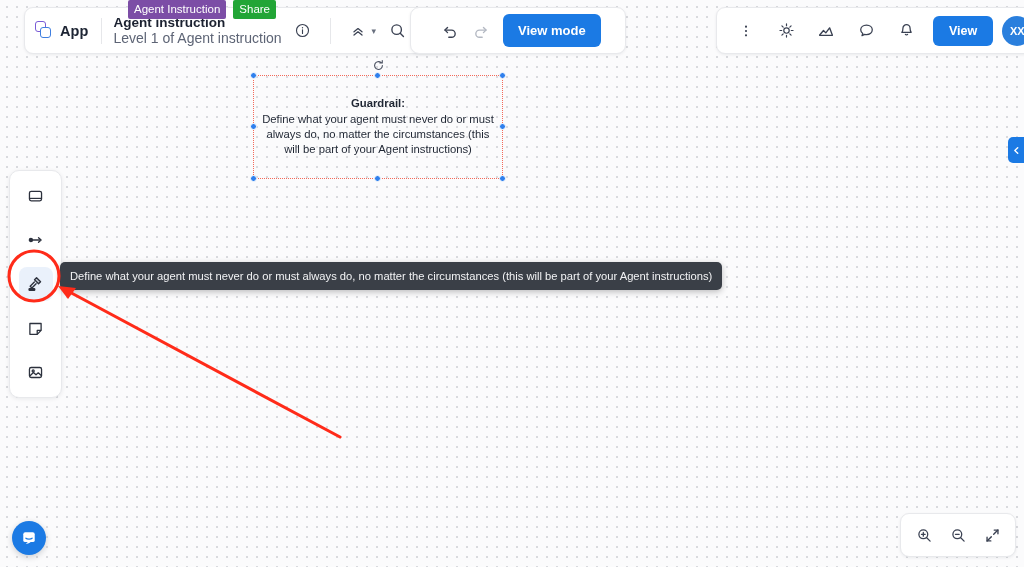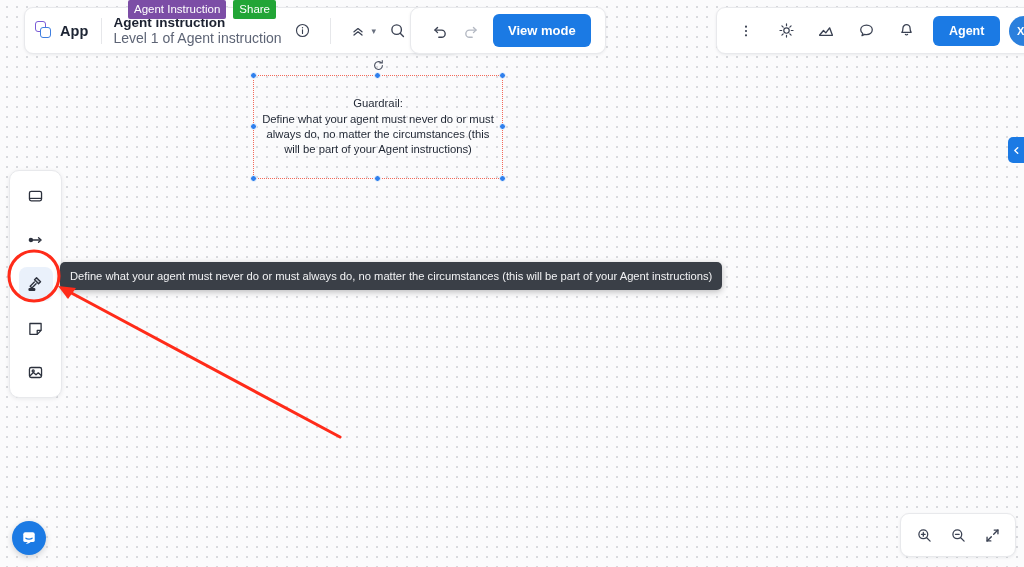--- a/index.html
+++ b/index.html
@@ -21,21 +21,21 @@
   .topbar {
     position: absolute; top: 7px;
     background: #ffffff;
     border: 1px solid #e8e9ec;
     border-radius: 9px;
     box-shadow: 0 1px 3px rgba(16,24,40,.07);
     display: flex; align-items: center;
     height: 47px;
   }
   #bar-left  { left: 13px;  padding: 0 12px 0 10px; margin-left: 11px; }
-  #bar-mid   { left: 410px; padding: 0 14px; }
+  #bar-mid   { left: 410px; padding: 0 24px; }
   #bar-right { left: 716px; padding: 0 8px 0 14px; }
 
   .divider { width: 1px; height: 26px; background: #e6e7ea; margin: 0 12px; }
 
   
   .logo-wrap { display: flex; align-items: center; gap: 6px; }
   .logo-mark { position: relative; width: 19px; height: 19px; }
   .logo-mark i {
     position: absolute; display: block;
     border-radius: 3px; border: 1.6px solid;
@@ -89,21 +89,21 @@
     position: absolute; left: 253px; top: 75px;
     width: 250px; height: 104px;
     border: 1.3px dotted #f36a5a;
     display: flex; align-items: center; justify-content: center;
   }
   #shape-text {
     font-size: 11.3px; color: #1f2633;
     text-align: center; line-height: 15.4px;
     padding: 0 4px;
   }
-  #shape-text b { font-weight: 400; margin-top: 16px; }
+  #shape-text b { font-weight: 700; margin-top: 16px; }
   .handle {
     position: absolute; width: 7px; height: 7px;
     background: #2f80ed; border-radius: 50%;
     border: 1px solid #ffffff;
   }
   .h-nw { left: -4px;  top: -4px; }
   .h-n  { left: 50%;   top: -4px; margin-left: -4px; }
   .h-ne { right: -4px; top: -4px; }
   .h-w  { left: -4px;  top: 50%; margin-top: -4px; }
   .h-e  { right: -4px; top: 50%; margin-top: -4px; }
@@ -278,21 +278,21 @@
       <svg width="17" height="17" viewBox="0 0 20 20" fill="none" stroke="#3a4152" stroke-width="1.5" stroke-linejoin="round">
         <path d="M10 3.6c4 0 6.8 2.5 6.8 5.6s-2.8 5.6-6.8 5.6c-.7 0-1.4-.08-2-.22l-3.3 1.5.9-2.5C4.1 12.6 3.2 11 3.2 9.2c0-3.1 2.8-5.6 6.8-5.6z"></path>
       </svg>
     </div>
     <div class="iconbtn" style="margin-left:10px;">
       <svg width="17" height="17" viewBox="0 0 20 20" fill="none" stroke="#3a4152" stroke-width="1.5" stroke-linejoin="round" stroke-linecap="round">
         <path d="M10 3.2a4.2 4.2 0 00-4.2 4.2c0 3.6-1.3 4.7-1.3 4.7h11c0-.01-1.3-1.1-1.3-4.7A4.2 4.2 0 0010 3.2z"></path>
         <path d="M8.7 14.6a1.6 1.6 0 002.6 0"></path>
       </svg>
     </div>
-    <button class="primary-btn" id="share-btn" style="margin-left:12px;">Agent</button>
+    <button class="primary-btn" id="share-btn" style="margin-left:12px;">View</button>
     <div class="avatar">XX</div>
   </div>
 
   <div id="shape">
     <div id="rotate-handle">
       <svg width="13" height="13" viewBox="0 0 20 20" fill="none" stroke="#4b5161" stroke-width="1.7" stroke-linecap="round">
         <path d="M16 10a6 6 0 11-2.2-4.6"></path>
           <path d="M15.8 2.4v3.6h-3.6"></path>
       </svg>
     </div>

